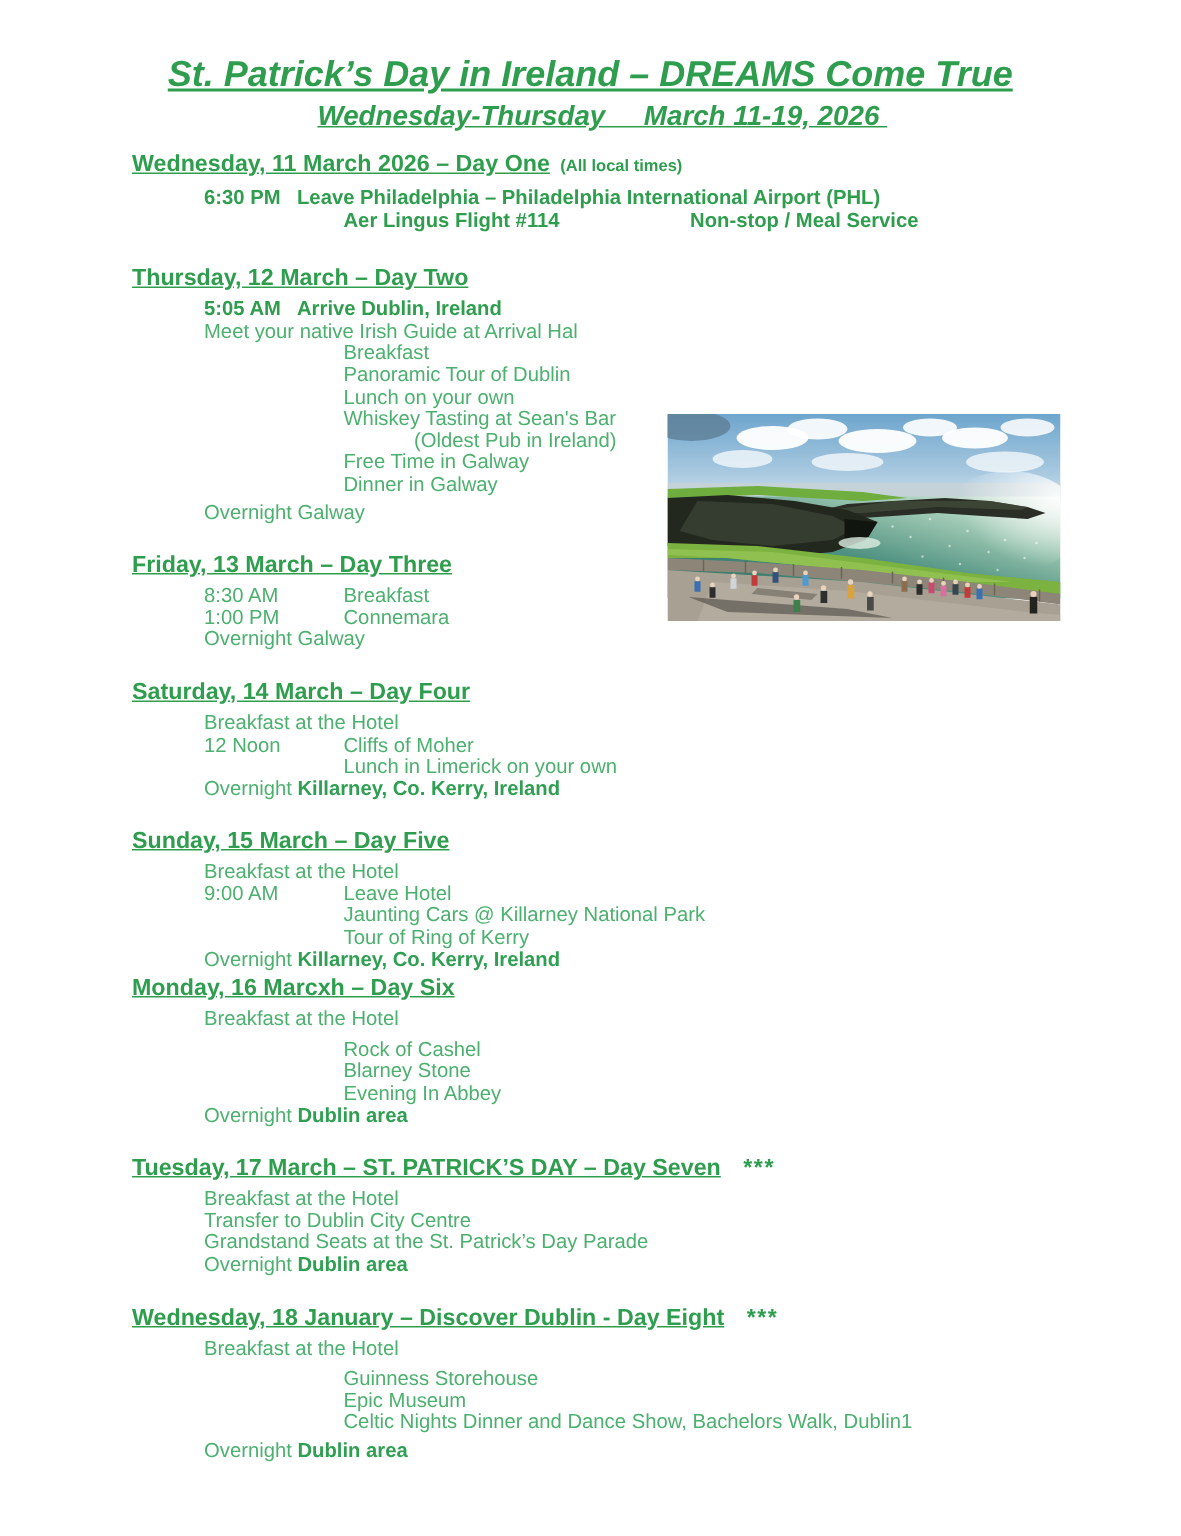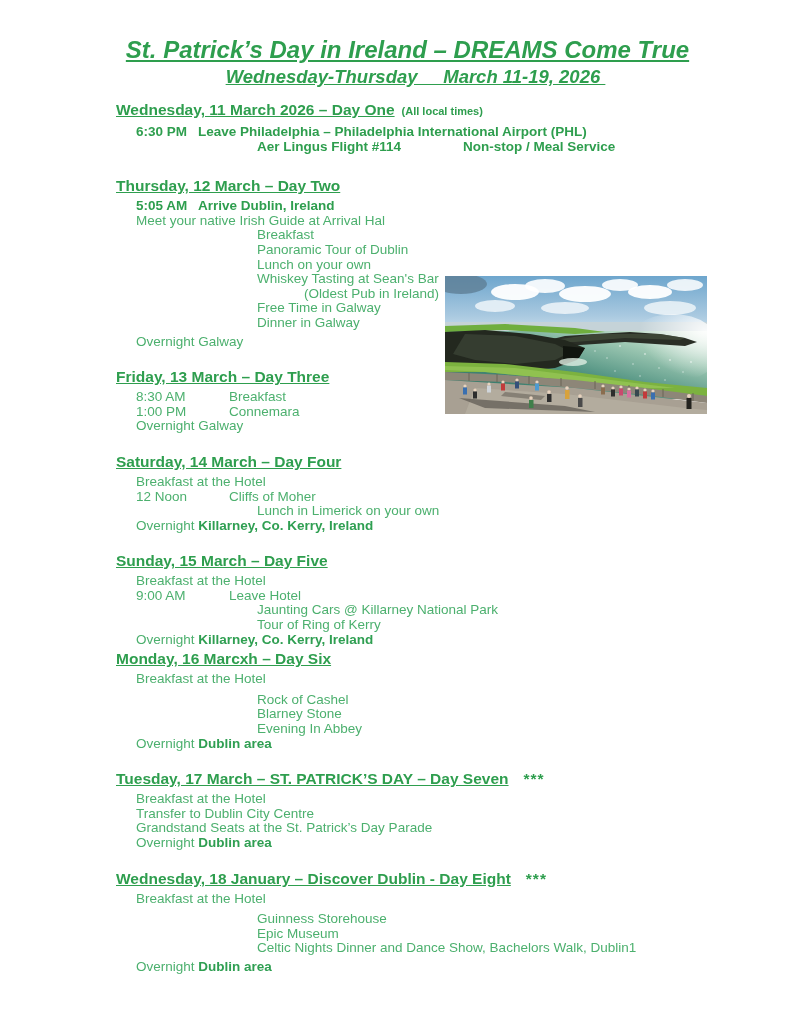--- a/index.html
+++ b/index.html
@@ -4,21 +4,21 @@
 <style>
   :root{
     --g1:#2e9e4e;   
     --g2:#4cb06e;   
   }
   html,body{margin:0;padding:0;background:#fff;}
   body{
     width:787px;height:1024px;position:relative;overflow:hidden;
     font-family:"Liberation Sans", sans-serif;
   }
-  .doc{padding-top:36px;padding-left:28px;}
+  .doc{padding-top:36px;}
   .title{
     margin:0;text-align:center;color:var(--g1);
     font-size:24px;font-weight:bold;font-style:italic;line-height:28px;
   }
   .title .u, .subtitle .u{text-decoration:underline;white-space:pre;}
   .subtitle{
     margin:2px 0 0 16px;text-align:center;color:var(--g1);
     font-size:18.5px;font-weight:bold;font-style:italic;line-height:22px;
   }
   .content{padding-left:88px;padding-right:24px;margin-top:12px;}
@@ -27,29 +27,29 @@
   section.tight{margin-top:2px;}
   .day-h{
     margin:0 0 4px 0;color:var(--g1);
     font-size:15.5px;font-weight:bold;line-height:19px;
   }
   .day-h .u{text-decoration:underline;}
   .day-h .note{font-size:11px;margin-left:7px;}
   .day-h .stars{margin-left:15px;letter-spacing:1px;}
   .row{font-size:13.5px;line-height:14.6px;color:var(--g2);}
   .row.b{color:var(--g1);font-weight:bold;}
-  .l1{margin-left:20px;}
+  .l1{margin-left:48px;}
   .l2{margin-left:141px;}
   .l3{margin-left:188px;}
   .mt4{margin-top:4px;}
   .mt6{margin-top:6px;}
   .time{display:inline-block;}
   .time.narrow{width:62px;}
   .time.wide{width:93px;}
-  .gap{margin-left:62px;}
+  .gap{margin-left:87px;}
   .place.b2{font-weight:bold;color:#2f9f52;}
   .photo{
     position:absolute;left:445px;top:276px;width:262px;height:138px;
   }
   .photo svg{display:block;width:100%;height:100%;}
 </style>
 </head>
 <body>
 
 <div class="doc">

